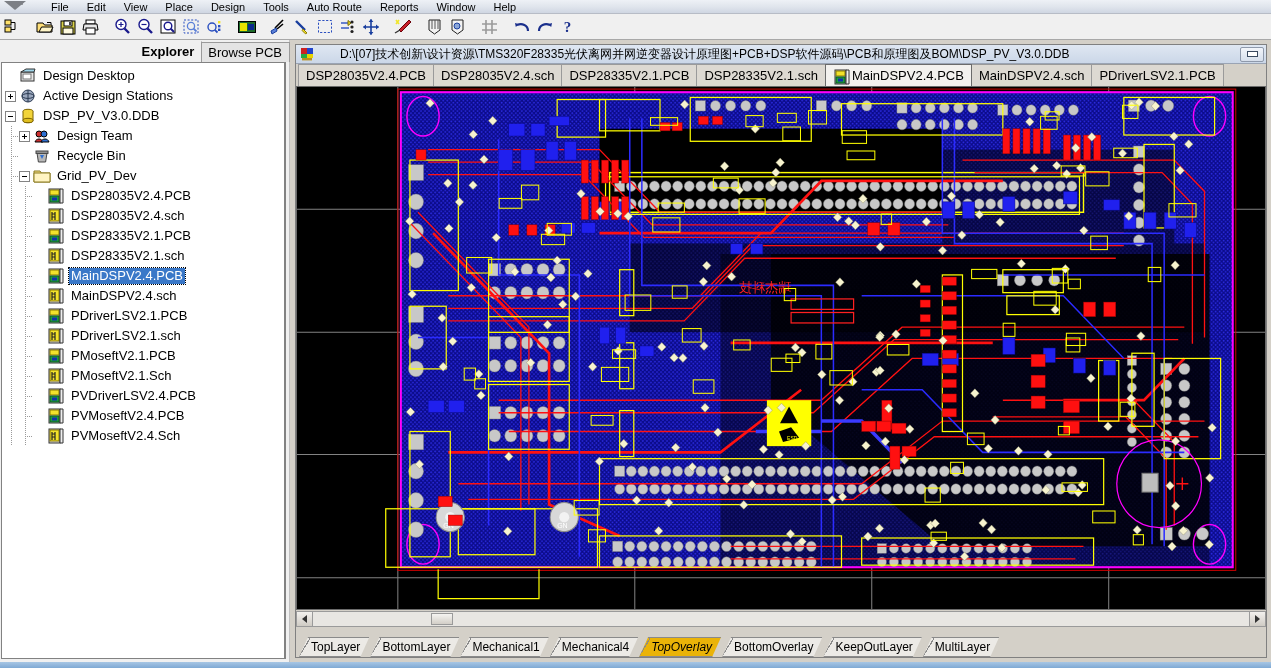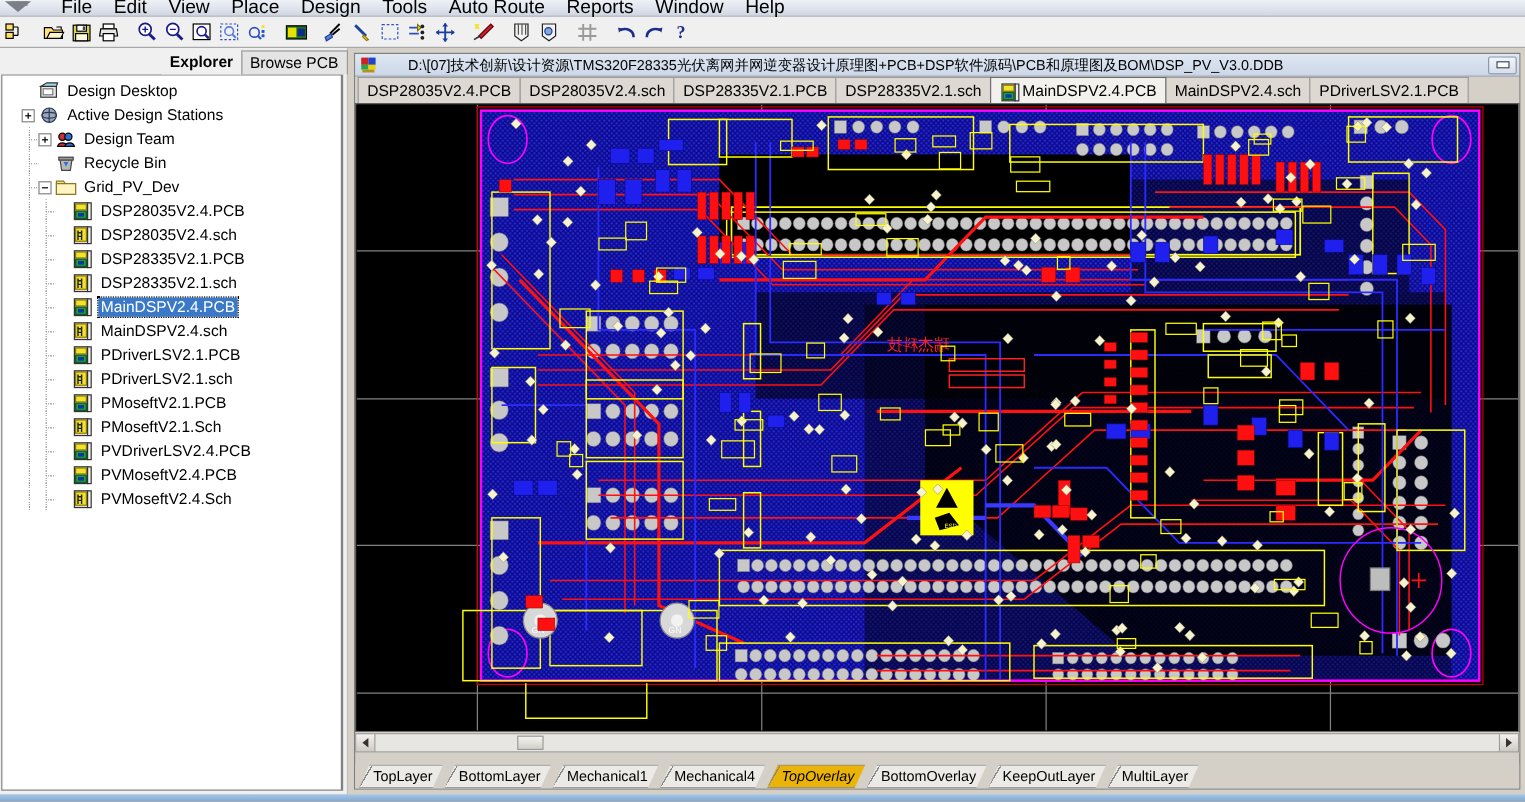--- a/index.html
+++ b/index.html
@@ -33,21 +33,21 @@
     width: 0; height: 0;
     border-left: 11px solid transparent;
     border-right: 11px solid transparent;
     border-top: 9px solid #7c7f85;
   }
   .sys-icon .wedge2 {
     position: absolute; left: 7px; top: 1px;
     width: 14px; height: 4px; background: #9a9da3;
   }
   .menu-item {
-    font-size: 16px;
+    font-size: 11px;
     padding: 0 9px;
     line-height: 14px;
     white-space: nowrap;
     cursor: default;
   }
 
   
   .toolbar {
     height: 26px;
     background: #f0f0f0;
@@ -101,21 +101,21 @@
   }
   .tree-wrap {
     flex: 1 1 auto;
     background: #ffffff;
     border: 1px solid #828282;
     border-right: 2px solid #828282;
     margin: 0 3px 3px 1px;
     overflow: hidden;
     position: relative;
   }
-  .tree { padding: 3px 0 0 3px; margin-left: 13px; }
+  .tree { padding: 3px 0 0 3px; }
   .node {
     display: flex; align-items: center;
     height: 20px;
     white-space: nowrap;
     font-size: 13px;
     cursor: default;
     position: relative;
   }
   .expander {
     width: 11px; height: 11px;
@@ -512,20 +512,29 @@
               <span class="nlabel">Design Desktop</span>
             </div>
             <div class="node">
               <span class="expander plus"></span>
               <span class="nicon"><svg width="18" height="16" viewBox="0 0 18 16">
                   <circle cx="9" cy="8" r="6" fill="#9aa7bd" stroke="#2b3a52"></circle>
                 <ellipse cx="9" cy="8" rx="6" ry="2.4" fill="none" stroke="#2b3a52"></ellipse>
                 <path d="M9 2 v12" stroke="#2b3a52"></path>
                 </svg></span>
               <span class="nlabel">Active Design Stations</span>
+            </div>
+            <div class="node">
+              <span class="expander"></span>
+              <span class="nicon"><svg width="18" height="16" viewBox="0 0 18 16">
+                  <ellipse cx="9" cy="3.5" rx="5" ry="2.2" fill="#f2d43a" stroke="#7a6000"></ellipse>
+                <path d="M4 3.5 v9 a5 2.2 0 0 0 10 0 v-9" fill="#f2d43a" stroke="#7a6000"></path>
+                <ellipse cx="9" cy="12.5" rx="5" ry="2.2" fill="#e0bf20" stroke="#7a6000"></ellipse>
+                </svg></span>
+              <span class="nlabel">DSP_PV_V3.0.DDB</span>
             </div>
             <div class="node">
               <span class="dotline tee"></span>
               <span class="expander plus"></span>
               <span class="nicon"><svg width="18" height="16" viewBox="0 0 18 16">
                   <circle cx="6" cy="6" r="3" fill="#cc3030" stroke="#000"></circle>
                 <circle cx="11" cy="6" r="3" fill="#2f6fd0" stroke="#000"></circle>
                 <path d="M2 14 c1-4 7-4 8 0z" fill="#cc3030" stroke="#000"></path>
                 <path d="M8 14 c1-4 7-4 8 0z" fill="#2f6fd0" stroke="#000"></path>
                 </svg></span>

